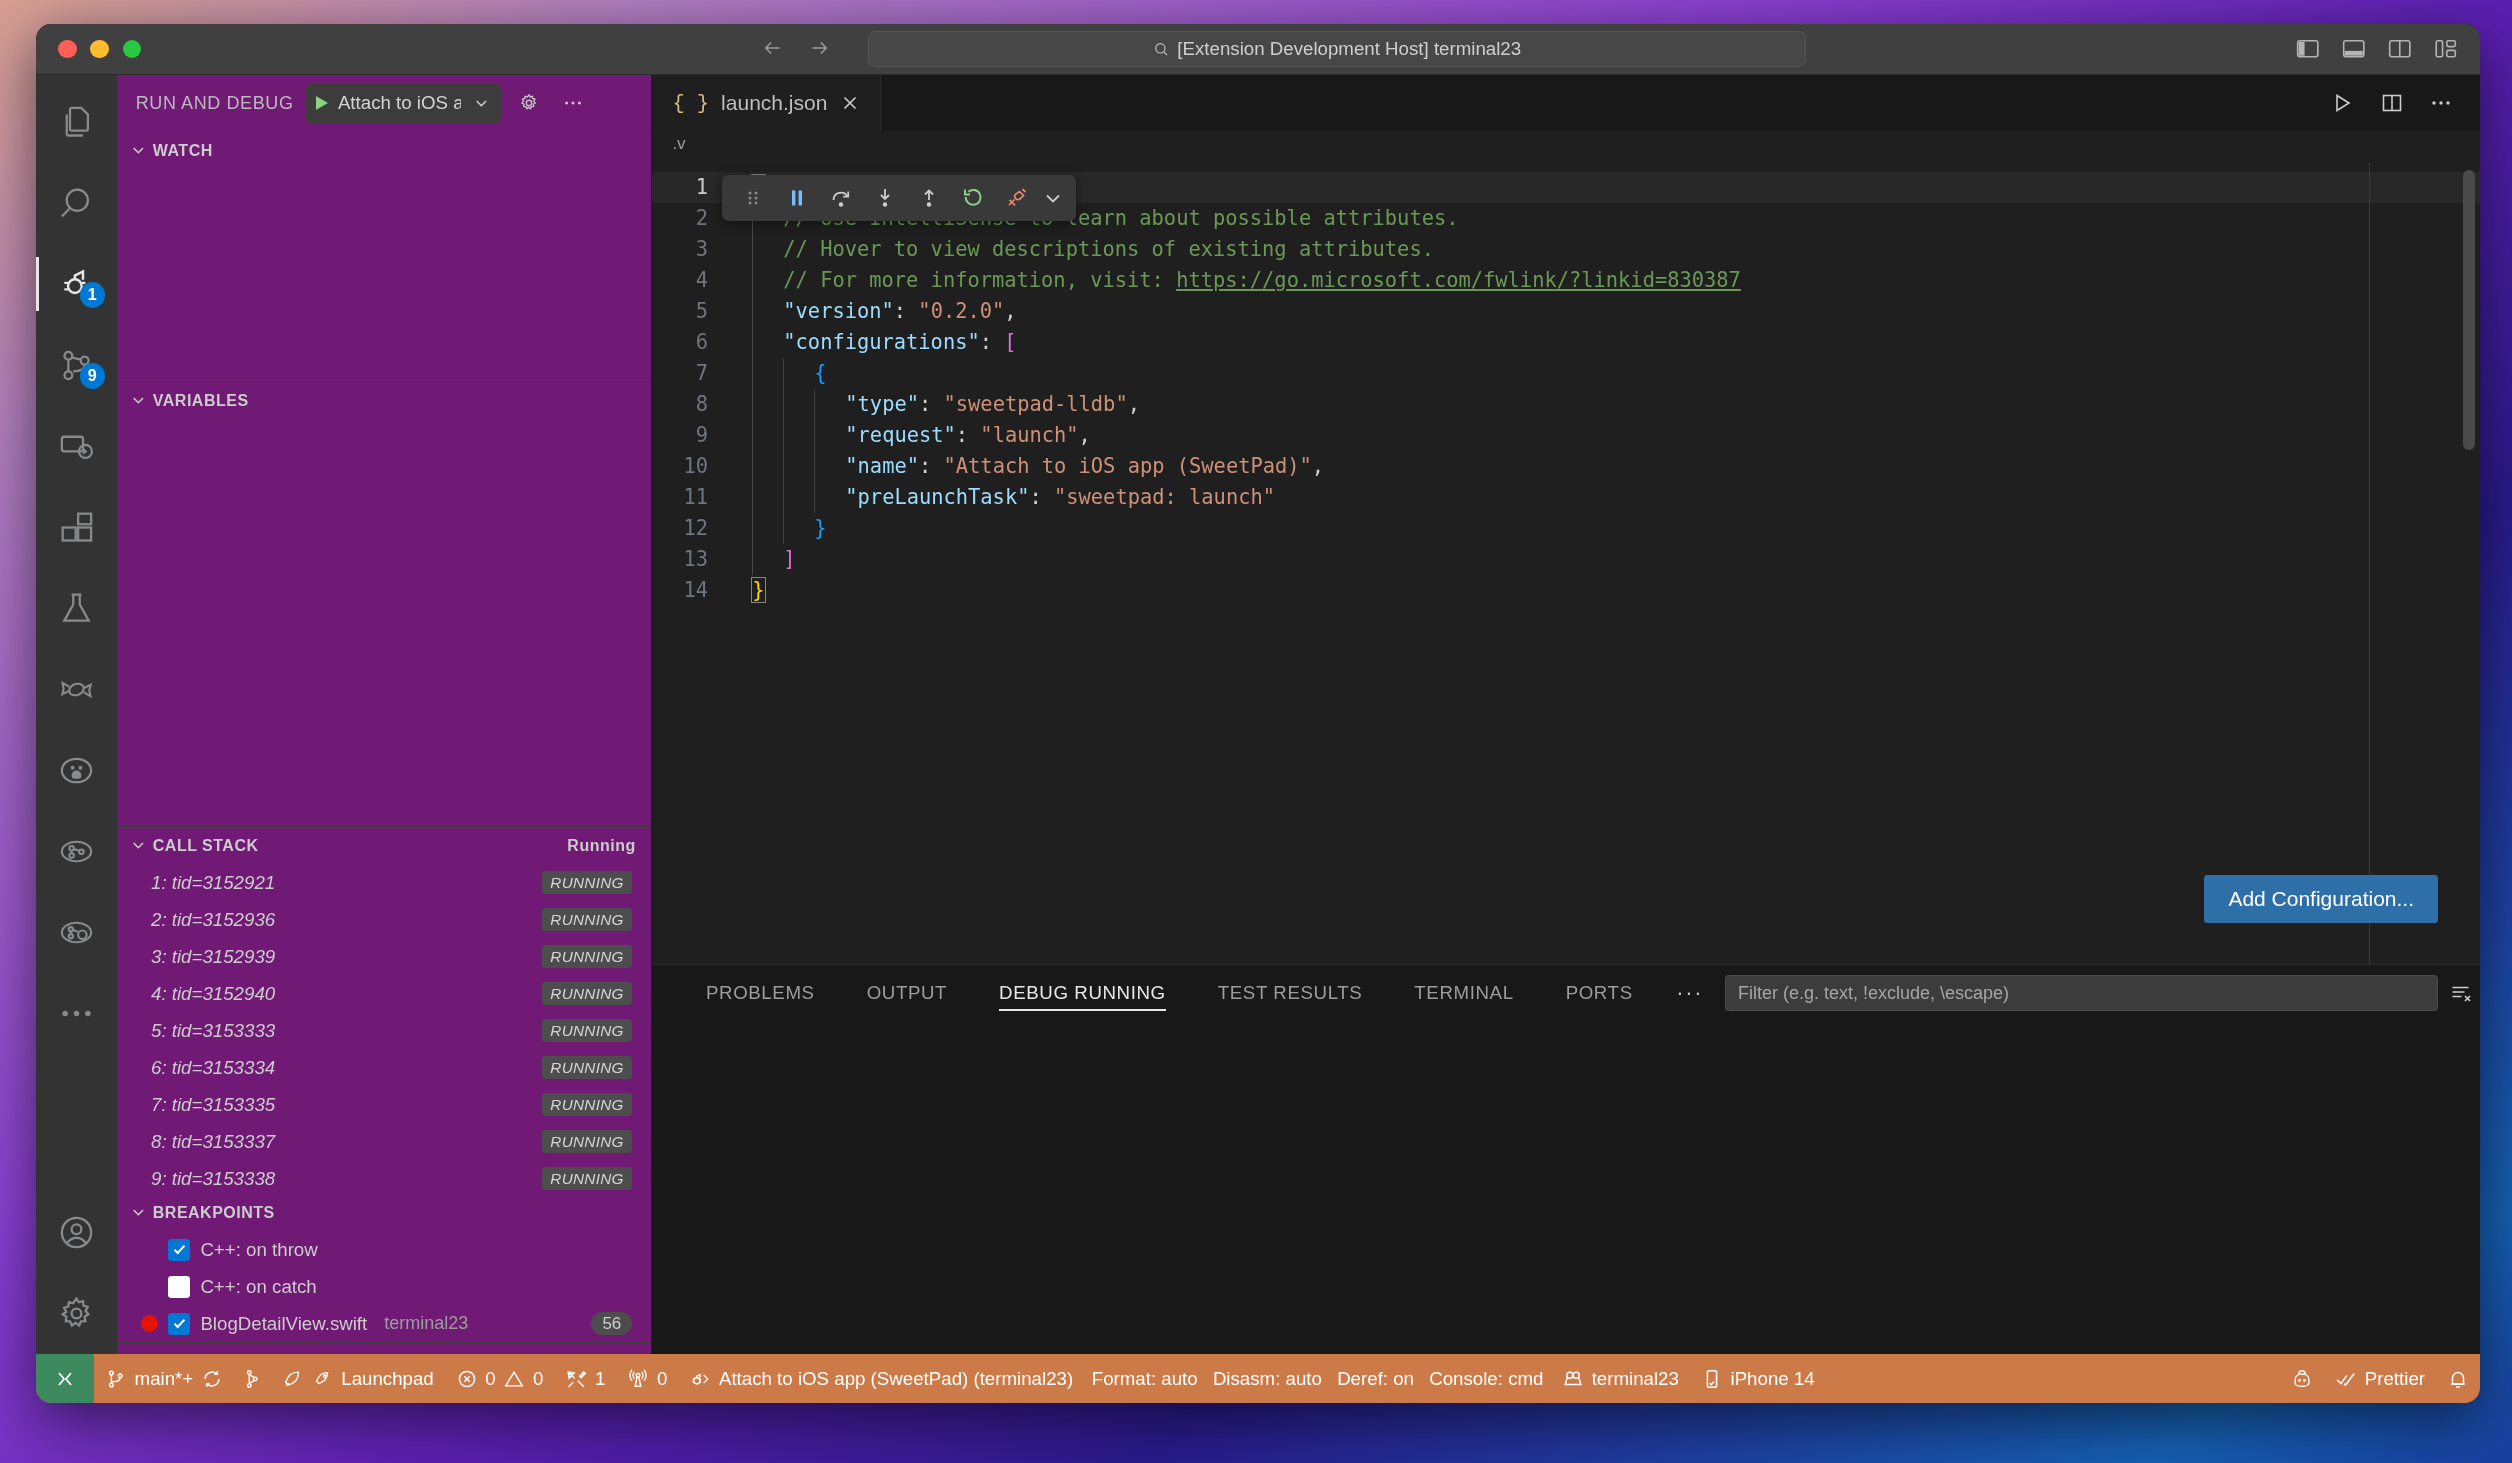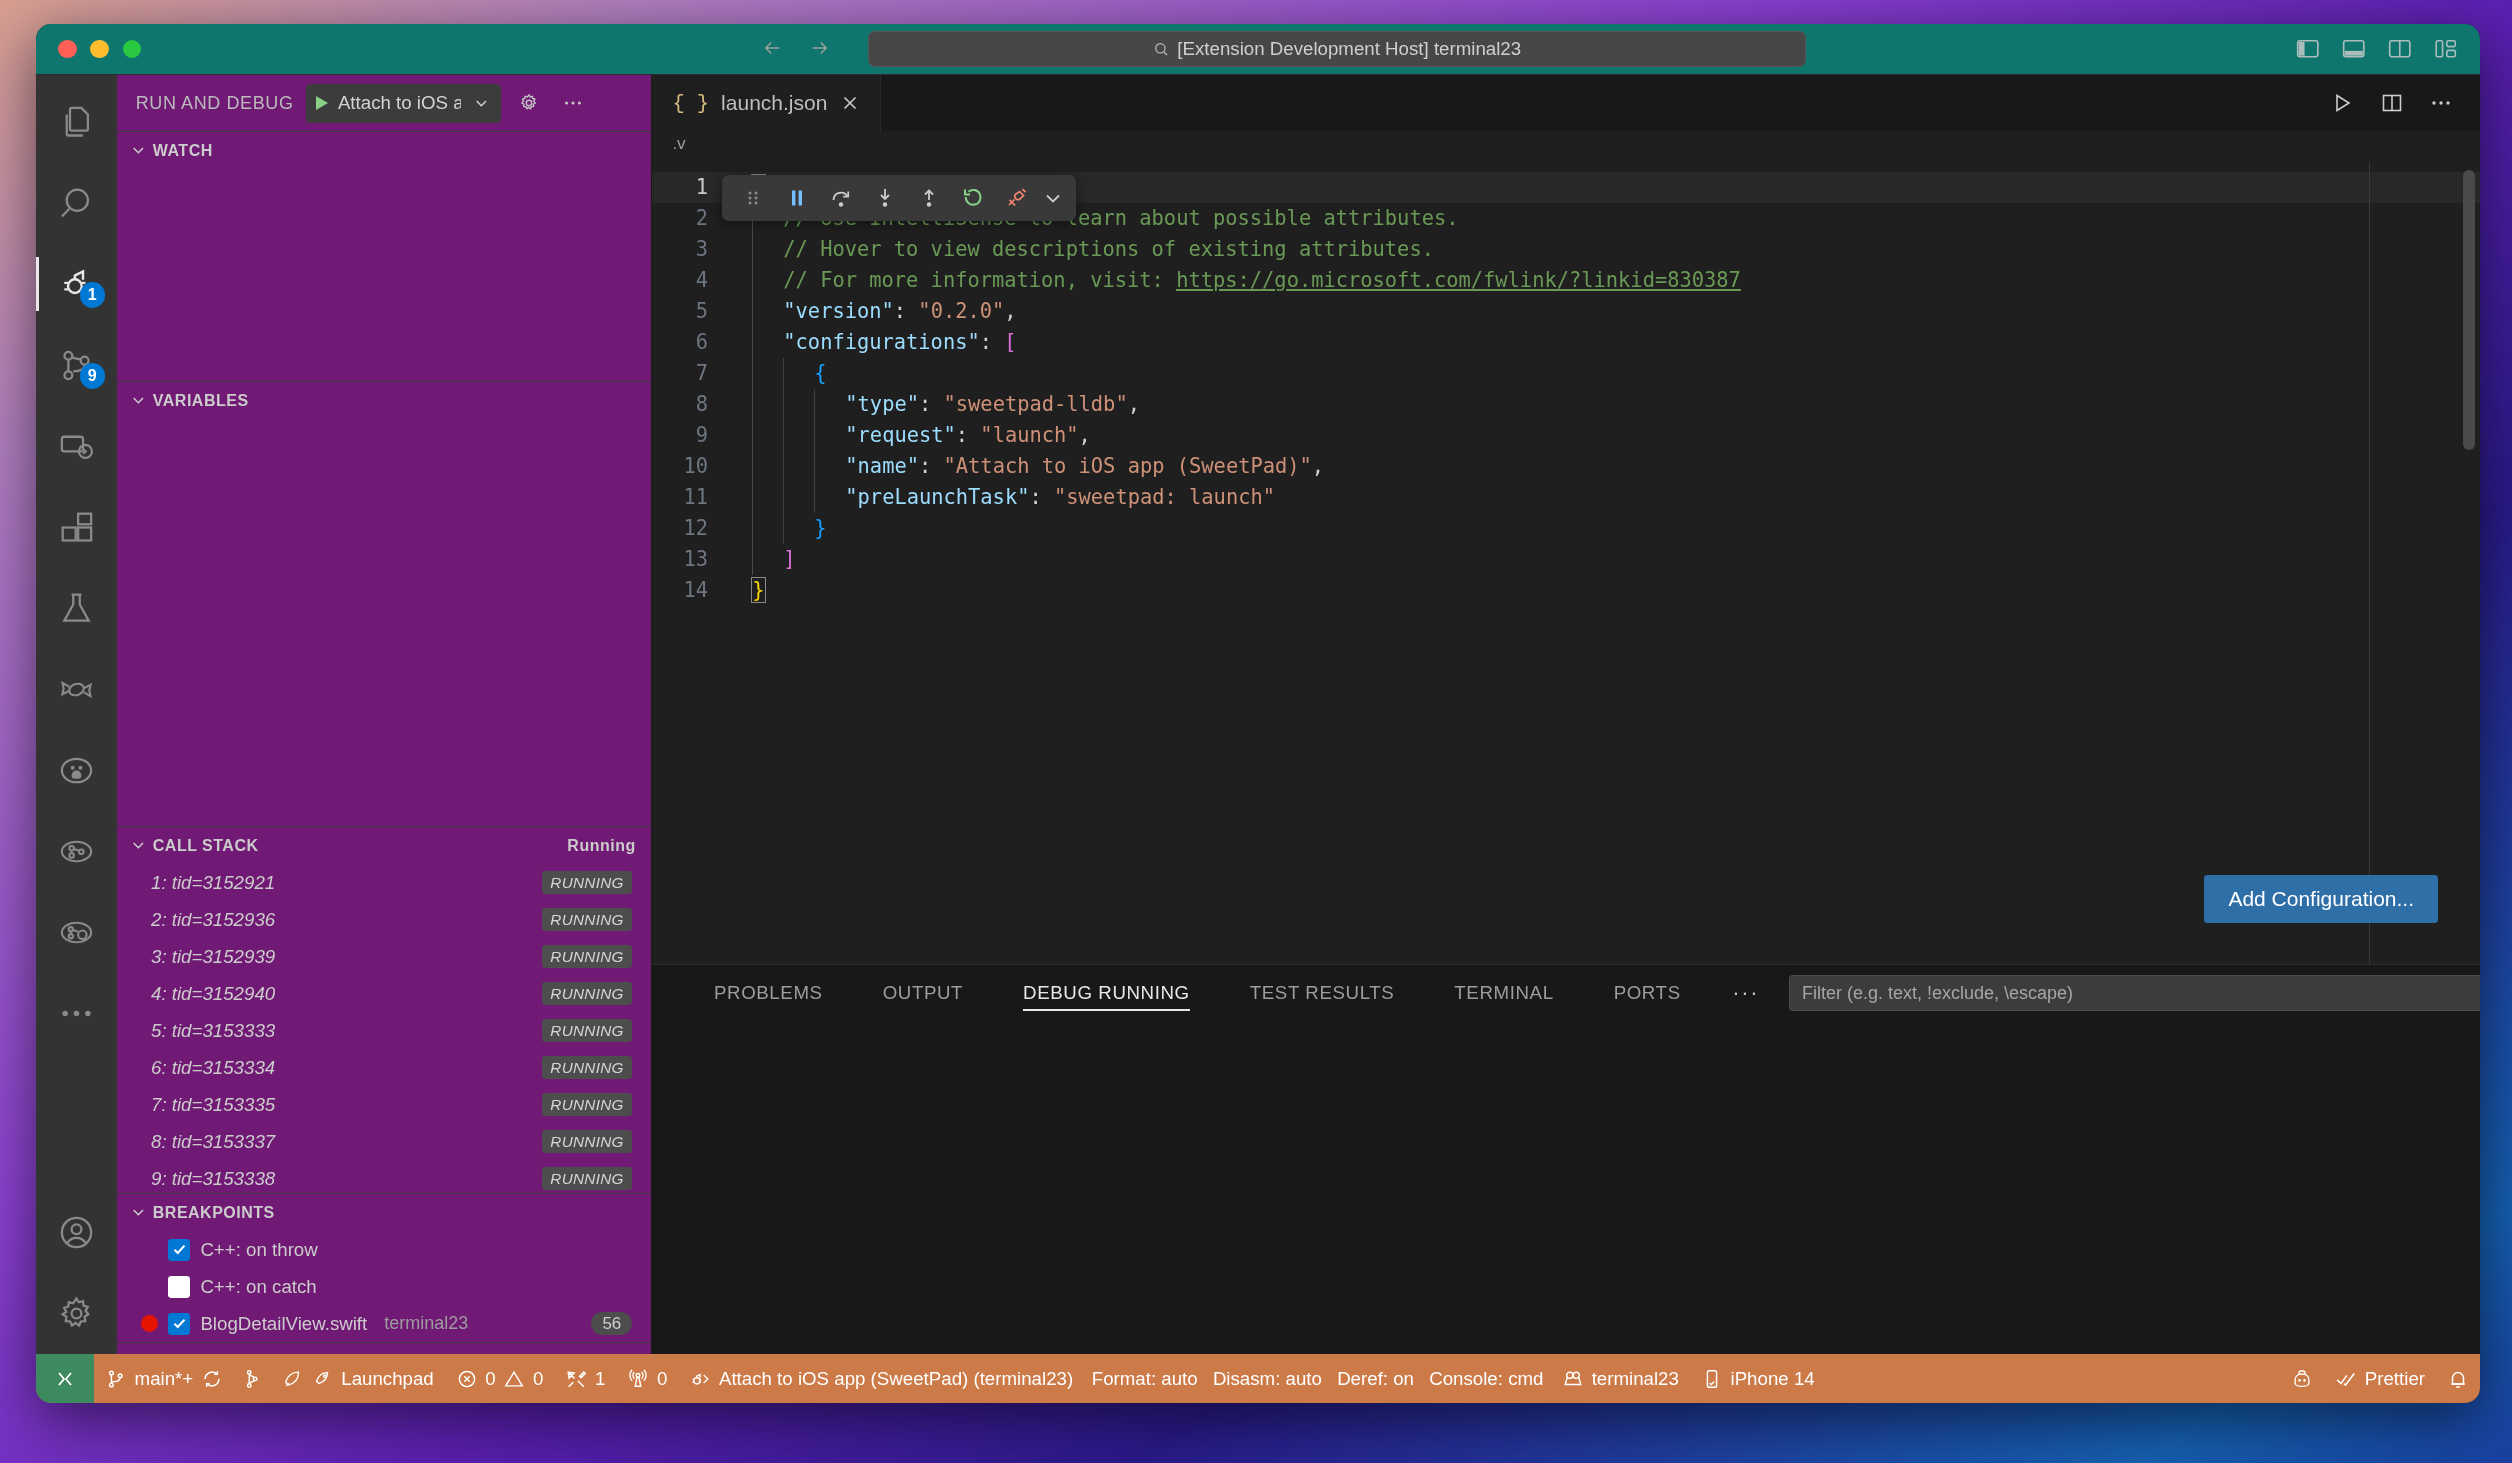--- a/index.html
+++ b/index.html
@@ -14,21 +14,21 @@
   
   #window {
     position: absolute; left: 36px; top: 24px; width: 2444px; height: 1379px;
     border-radius: 15.3px; overflow: hidden;
     background: #1f1f1f;
     box-shadow: 0 15.3px 59px rgba(0,0,0,.55);
     display: flex; flex-direction: column;
   }
   
   #titlebar {
-    height: 51px; background: #0f766e; flex: 0 0 51px;
+    height: 51px; background: #404040; flex: 0 0 51px;
     display: flex; align-items: center; position: relative;
     border-bottom: 0.8px solid #2b2b2b;
   }
   .traffic { display: flex; gap: 13.6px; padding-left: 22px; align-items: center; }
   .tl { width: 18.7px; height: 18.7px; border-radius: 50%; }
   .tl.red { background: #ff5f57; }
   .tl.yellow { background: #febc2e; }
   .tl.green { background: #28c840; }
 
   .nav-arrows { position: absolute; left: 726px; display: flex; gap: 24px; color: #9d9d9d; }
@@ -187,21 +187,21 @@
   #minimap-gap { position: absolute; right: 110px; top: 0; bottom: 0; width: 0.8px; background: #3a3a3a; }
   #scroll-thumb { position: absolute; right: 5.1px; top: 6.8px; width: 12px; height: 280px; background: #4a4a4a; border-radius: 6px; }
 
   #add-config {
     position: absolute; right: 42px; bottom: 41px; background: #2f6fa8; color: #ffffff;
     font-size: 21px; padding: 12px 24px; border-radius: 3.4px; border: none;
   }
 
   
   #panel { flex: 0 0 390px; height: 390px; background: #181818; border-top: 0.8px solid #2b2b2b; display: flex; flex-direction: column; }
-  #panel-tabs { height: 56px; flex: 0 0 56px; display: flex; align-items: center; padding-left: 40px; gap: 16px; position: relative; }
+  #panel-tabs { height: 56px; flex: 0 0 56px; display: flex; align-items: center; padding-left: 32px; gap: 8px; position: relative; }
   .ptab {
     font-size: 18.7px; color: #9d9d9d; letter-spacing: 0.6px; padding: 0 22px; height: 56px;
     display: flex; align-items: center; position: relative; white-space: nowrap;
   }
   .ptab.active { color: #e7e7e7; }
   .ptab.active::after { content: ""; position: absolute; left: 22px; right: 22px; bottom: 10.2px; height: 1.7px; background: #e7e7e7; }
   .pmore { color: #c5c5c5; font-size: 22px; padding: 0 13.6px; letter-spacing: 1.7px; }
   #panel-right { margin-left: auto; display: flex; align-items: center; gap: 0; padding-right: 22px; }
   #filter-input {
     width: 713px; height: 36px; background: #3c3c3c; border: 0.8px solid #4a4a4a; border-radius: 3.4px;

